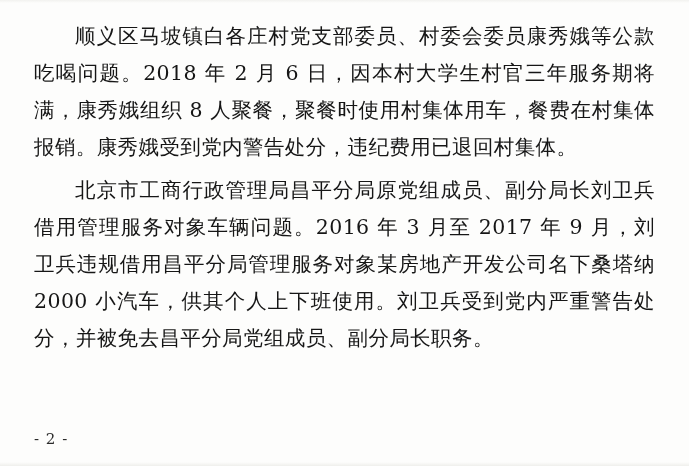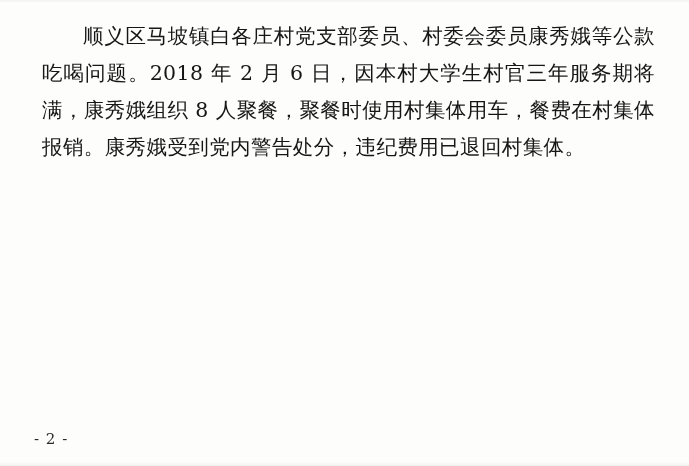--- a/index.html
+++ b/index.html
@@ -21,21 +21,21 @@
     background: #fdfdfc;
     box-sizing: border-box;
     padding: 18px 34px 0 34px;
   }
   .para {
     font-size: 20.5px;
     line-height: 37px;
     text-align: justify;
     text-justify: inter-ideograph;
     text-indent: 2em;
-    margin: 0 0 2px 8px;
+    margin: 0 0 2px 0;
     letter-spacing: 0.4px;
     color: #161616;
     font-family: "DejaVu Serif", "Liberation Serif", serif;
   }
   .para + .para {
     margin-top: 6px;
   }
   .footer {
     position: absolute;
     left: 34px;
@@ -61,17 +61,18 @@
   }
 </style>
 </head>
 <body>
 
 <div class="page">
   <div class="page-edge-top"></div>
 
   <p class="para">顺义区马坡镇白各庄村党支部委员、村委会委员康秀娥等公款吃喝问题。2018 年 2 月 6 日，因本村大学生村官三年服务期将满，康秀娥组织 8 人聚餐，聚餐时使用村集体用车，餐费在村集体报销。康秀娥受到党内警告处分，违纪费用已退回村集体。</p>
 
+  <p class="para">北京市工商行政管理局昌平分局原党组成员、副分局长刘卫兵借用管理服务对象车辆问题。2016 年 3 月至 2017 年 9 月，刘卫兵违规借用昌平分局管理服务对象某房地产开发公司名下桑塔纳 2000 小汽车，供其个人上下班使用。刘卫兵受到党内严重警告处分，并被免去昌平分局党组成员、副分局长职务。</p>
 
   <div class="footer">- 2 -</div>
 
   <div class="page-edge-bottom"></div>
 </div>
 
 </body></html>

